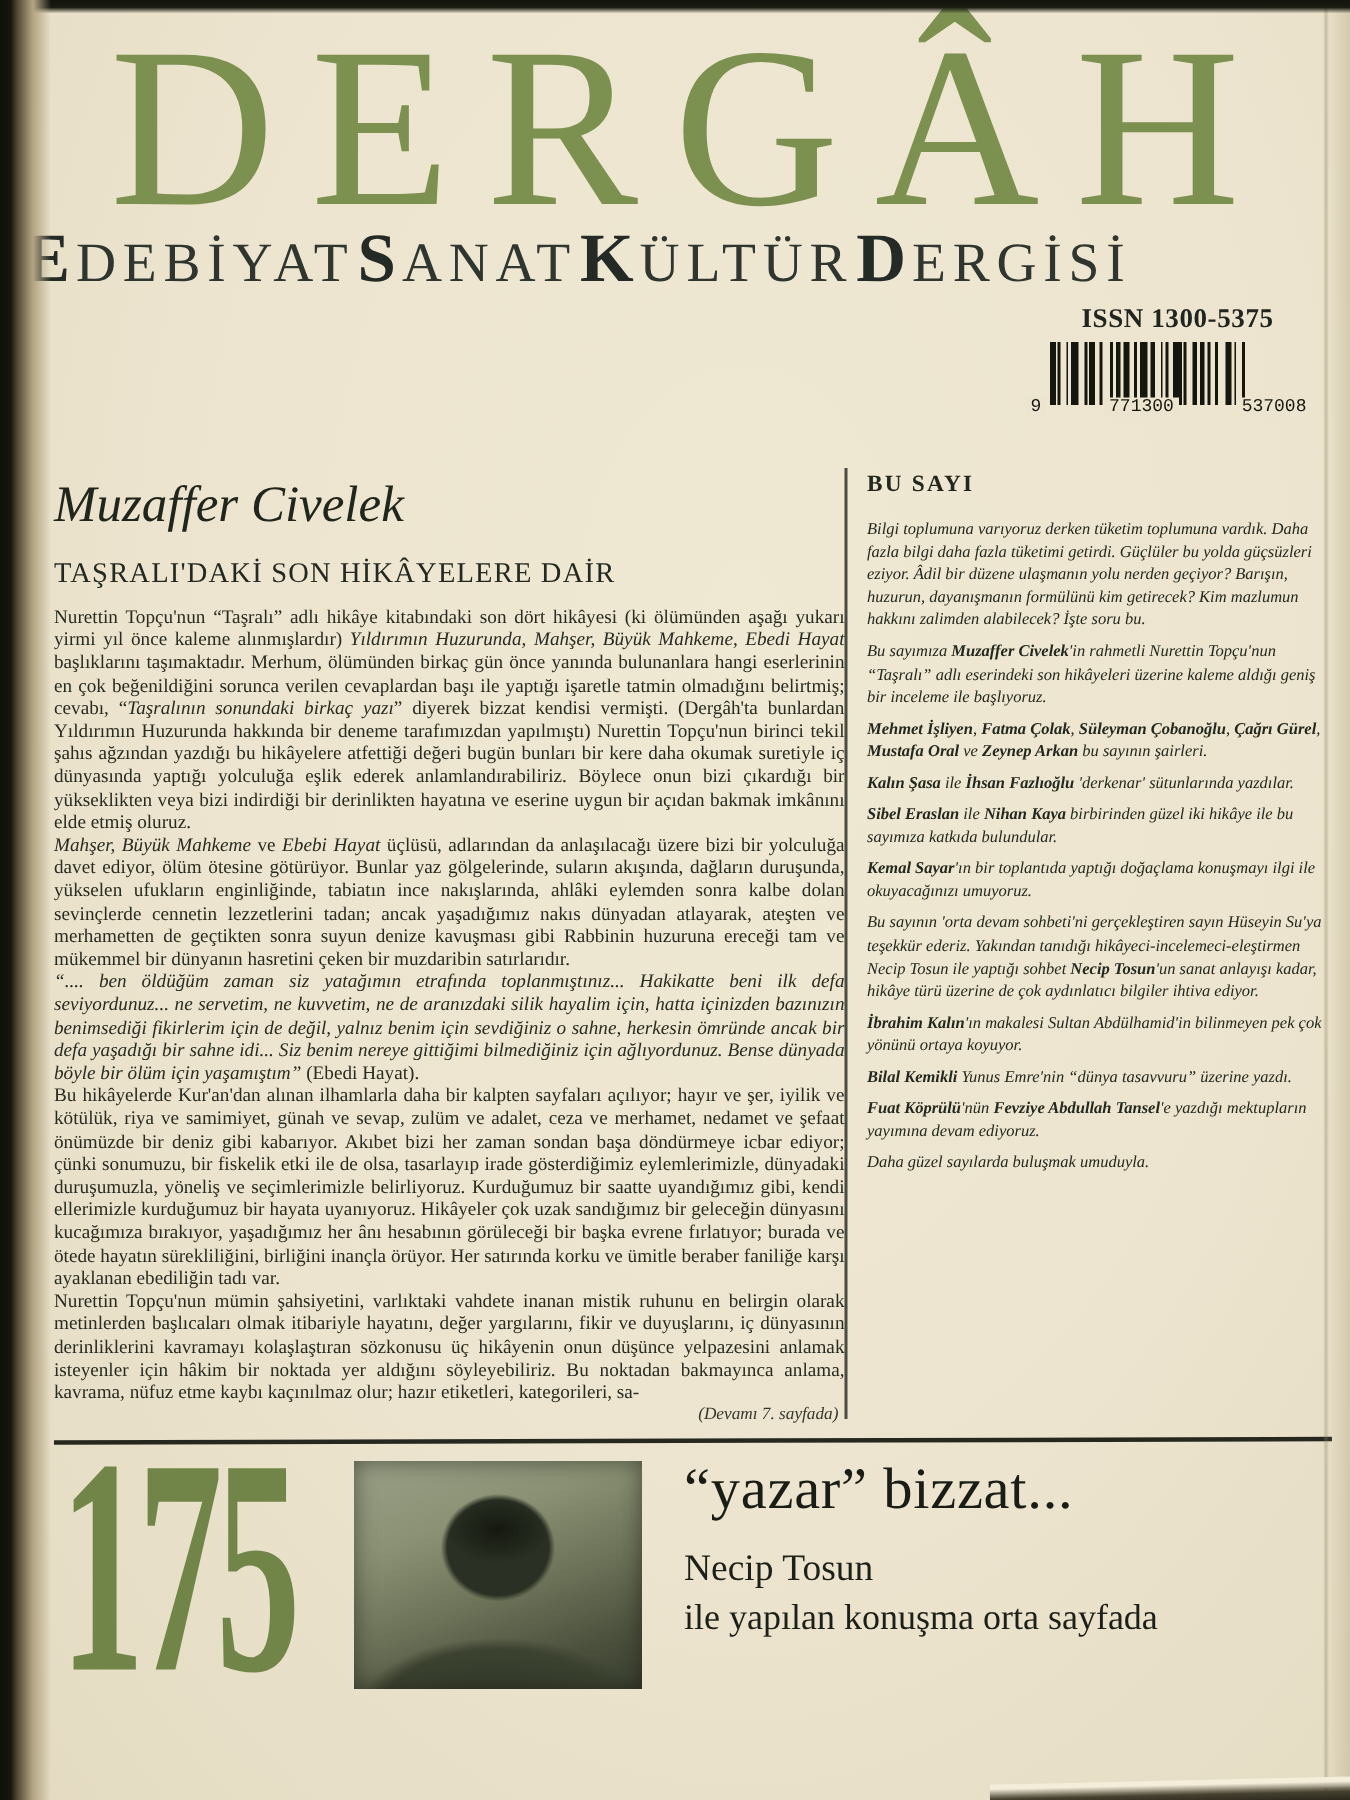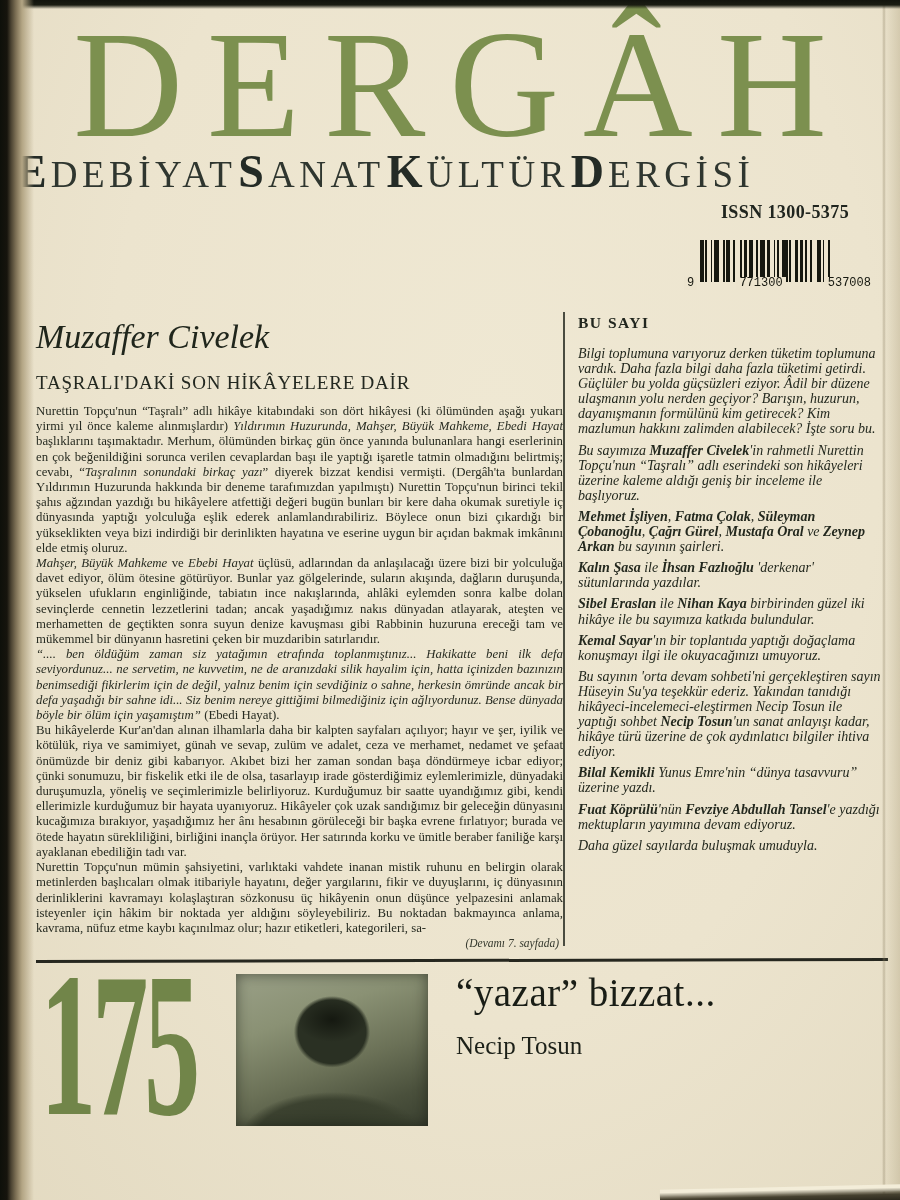--- a/index.html
+++ b/index.html
@@ -24,21 +24,21 @@
 
   
   .m-title{position:absolute;top:6px;left:0;right:0;margin:0;text-align:center;
     font-size:152px;line-height:1.05;font-weight:normal;color:#7c904f;
     letter-spacing:24px;padding-left:24px;white-space:nowrap;}
   .m-sub{position:absolute;top:149px;left:16px;right:10px;line-height:1;white-space:nowrap;}
   .mw{display:inline-block;margin-right:2px;}
   .mi{font-size:46px;font-weight:700;color:#242b26;letter-spacing:4px;}
   .mr{font-size:37px;color:#2f362f;letter-spacing:4.5px;}
   .issn-block{position:absolute;top:202px;right:26px;width:178px;z-index:2;}
-  .issn{font-size:18px;font-weight:600;letter-spacing:0.4px;color:#20251f;text-align:center;margin:0 0 17px 0;}
+  .issn{font-size:18px;font-weight:600;letter-spacing:0.4px;color:#20251f;text-align:center;margin:0 0 5px 0;}
   .barcode{position:relative;height:47px;}
   .bars{position:absolute;left:4px;right:4px;top:0;bottom:5px;display:flex;align-items:stretch;}
   .bars span{display:block;height:100%;}
   .bar-b{background:#15170f;}
   .bar-g{background:transparent;}
   .bc-digits{position:absolute;bottom:-3px;left:-12px;right:0;display:flex;justify-content:space-between;
     font-family:"Liberation Mono", monospace;font-size:12px;color:#15170f;}
   .bc-digits span{background:#ece4ce;padding:0 3px;line-height:13px;}
 
   
@@ -52,21 +52,21 @@
   .seg-i{font-style:italic;}
   .seg-b{font-weight:700;}
   .continued{text-align:right;font-style:italic;font-size:11.5px;padding-right:4px;margin-top:2px;color:#33372c;}
 
   
   .divider{position:absolute;left:563px;top:312px;width:2px;height:634px;background:#4a4c40;}
 
   
   .bu-sayi{position:absolute;left:578px;top:314px;width:306px;}
   .bs-head{margin:0 0 14px 0;font-size:15.5px;font-weight:700;letter-spacing:1.5px;color:#22271f;}
-  .bs-p{margin:0 0 6px 0;font-size:14px;line-height:15.1px;font-style:italic;color:#23281e;}
+  .bs-p{margin:0 0 6px 0;font-size:11px;line-height:15.1px;font-style:italic;color:#23281e;}
 
   
   .rule{position:absolute;left:36px;top:959px;width:852px;height:3px;background:#26271f;transform:rotate(-0.15deg);}
   .issue{position:absolute;left:40px;top:942px;margin:0;font-size:205px;line-height:1;font-weight:700;
     color:#718549;letter-spacing:-8px;transform:scaleX(0.55);transform-origin:left top;}
   .portrait{position:absolute;left:236px;top:974px;width:192px;height:152px;
     background:
       radial-gradient(ellipse 26% 21% at 50% 30%, rgba(17,20,13,0.85) 0%, rgba(17,20,13,0) 70%),
       radial-gradient(ellipse 32% 38% at 50% 38%, #2a3023 0%, #2a3023 55%, rgba(42,48,35,0) 62%),
       radial-gradient(ellipse 72% 46% at 50% 108%, #343a2a 0%, #3c4230 55%, rgba(60,66,48,0) 66%),
@@ -168,26 +168,28 @@
 
   <div class="bu-sayi">
     <h4 class="bs-head">BU SAYI</h4>
     <p class="bs-p"><span>Bilgi toplumuna varıyoruz derken tüketim toplumuna vardık. Daha fazla bilgi daha fazla tüketimi getirdi. Güçlüler bu yolda güçsüzleri eziyor. Âdil bir düzene ulaşmanın yolu nerden geçiyor? Barışın, huzurun, dayanışmanın formülünü kim getirecek? Kim mazlumun hakkını zalimden alabilecek? İşte soru bu.</span></p>
     <p class="bs-p"><span>Bu sayımıza </span><span class="seg-b">Muzaffer Civelek</span><span>'in rahmetli Nurettin Topçu'nun “Taşralı” adlı eserindeki son hikâyeleri üzerine kaleme aldığı geniş bir inceleme ile başlıyoruz.</span></p>
     <p class="bs-p"><span class="seg-b">Mehmet İşliyen</span><span>, </span><span class="seg-b">Fatma Çolak</span><span>, </span><span class="seg-b">Süleyman Çobanoğlu</span><span>, </span><span class="seg-b">Çağrı Gürel</span><span>, </span><span class="seg-b">Mustafa Oral</span><span> ve </span><span class="seg-b">Zeynep Arkan</span><span> bu sayının şairleri.</span></p>
     <p class="bs-p"><span class="seg-b">Kalın Şasa</span><span> ile </span><span class="seg-b">İhsan Fazlıoğlu</span><span> 'derkenar' sütunlarında yazdılar.</span></p>
     <p class="bs-p"><span class="seg-b">Sibel Eraslan</span><span> ile </span><span class="seg-b">Nihan Kaya</span><span> birbirinden güzel iki hikâye ile bu sayımıza katkıda bulundular.</span></p>
     <p class="bs-p"><span class="seg-b">Kemal Sayar</span><span>'ın bir toplantıda yaptığı doğaçlama konuşmayı ilgi ile okuyacağınızı umuyoruz.</span></p>
     <p class="bs-p"><span>Bu sayının 'orta devam sohbeti'ni gerçekleştiren sayın Hüseyin Su'ya teşekkür ederiz. Yakından tanıdığı hikâyeci-incelemeci-eleştirmen Necip Tosun ile yaptığı sohbet </span><span class="seg-b">Necip Tosun</span><span>'un sanat anlayışı kadar, hikâye türü üzerine de çok aydınlatıcı bilgiler ihtiva ediyor.</span></p>
+    <p class="bs-p"><span class="seg-b">İbrahim Kalın</span><span>'ın makalesi Sultan Abdülhamid'in bilinmeyen pek çok yönünü ortaya koyuyor.</span></p>
     <p class="bs-p"><span class="seg-b">Bilal Kemikli</span><span> Yunus Emre'nin “dünya tasavvuru” üzerine yazdı.</span></p>
     <p class="bs-p"><span class="seg-b">Fuat Köprülü</span><span>'nün </span><span class="seg-b">Fevziye Abdullah  Tansel</span><span>'e yazdığı mektupların yayımına devam ediyoruz.</span></p>
     <p class="bs-p"><span>Daha güzel sayılarda buluşmak umuduyla.</span></p>
   </div>
 
   <div class="rule"></div>
   <p class="issue">175</p>
   <div class="portrait"></div>
   <div class="bottom-text">
     <p class="hl">“yazar” bizzat...</p>
     <p class="speaker">Necip Tosun</p>
+    <p class="note">ile yapılan konuşma orta sayfada</p>
   </div>
 
 </div>
 
 </body></html>

